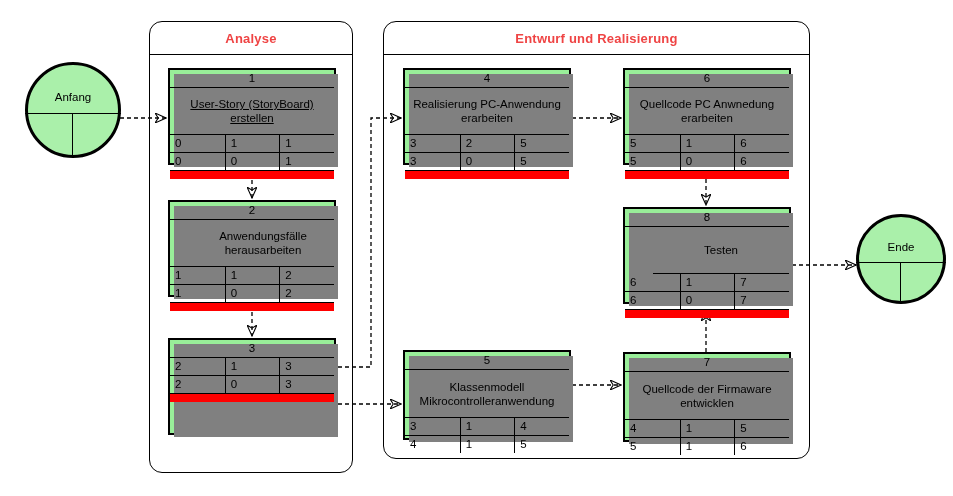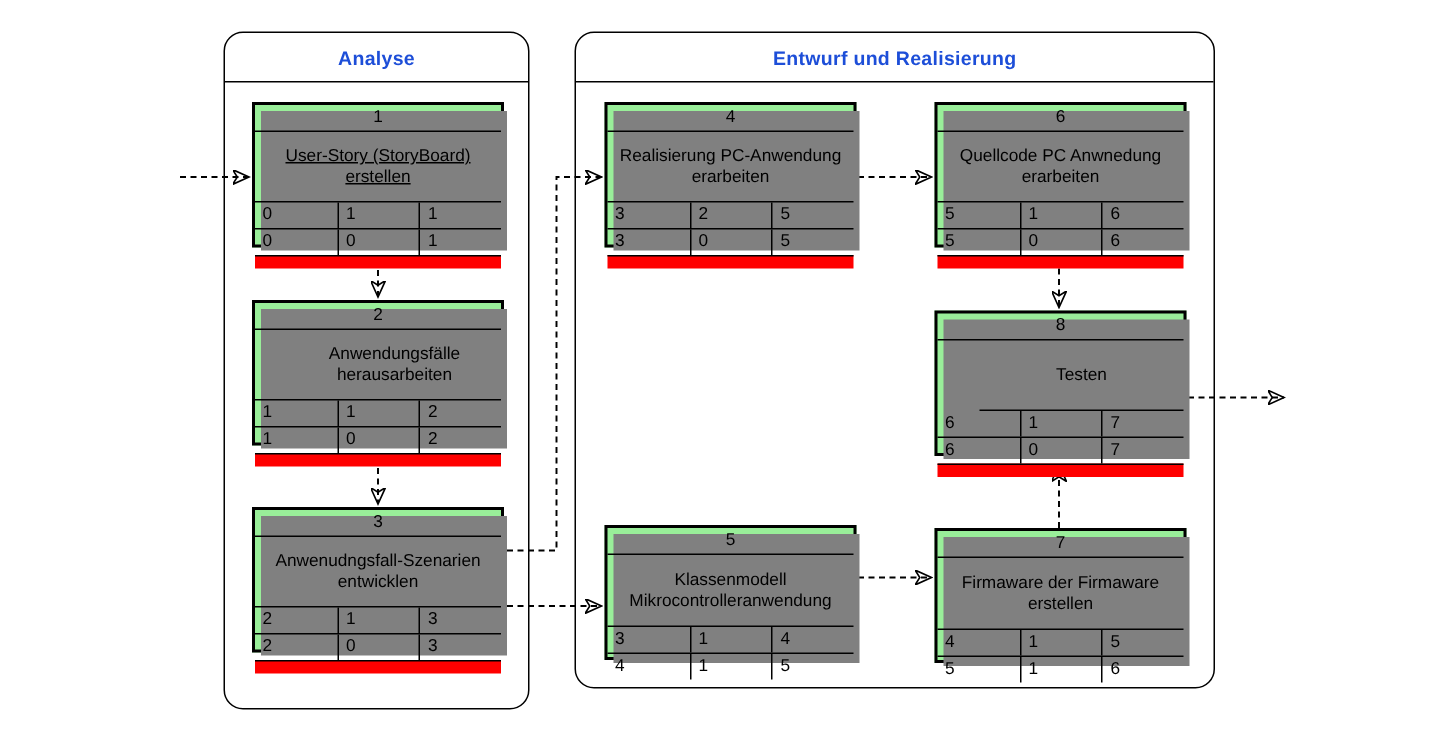--- a/index.html
+++ b/index.html
@@ -16,21 +16,21 @@
     position:absolute;
     border:1.6px solid #000;
     border-radius:13px;
     background:#ffffff;
     box-sizing:border-box;
   }
   .lane-header{
     position:absolute;left:0;right:0;top:0;height:32px;
     border-bottom:1.6px solid #000;
     display:flex;align-items:center;justify-content:center;
-    font-size:13px;font-weight:bold;color:#1d4ed8;
+    font-size:13px;font-weight:bold;color:#ef4444;
     letter-spacing:.2px;
   }
 
   
   .node{
     position:absolute;
     box-sizing:border-box;
     background:#99ee99;
     border:2.2px solid #000;
     font-size:11.5px;
@@ -127,21 +127,31 @@
       <path d="M572,385 L621,385"></path>
 
       <path d="M706,172 L706,205"></path>
 
       <path d="M706,352 L706,310"></path>
 
       <path d="M792,265 L856,265"></path>
     </g>
   </svg>
 
-
+  <div class="circle" style="left:25px;top:62px;width:96px;height:96px;">
+    <div class="circle-label" style="top:26px;">Anfang</div>
+    <div class="circle-hline" style="top:48px;"></div>
+    <div class="circle-vline" style="left:44px;top:48px;height:44px;"></div>
+  </div>
+
+  <div class="circle" style="left:856px;top:214px;width:90px;height:90px;">
+    <div class="circle-label" style="top:24px;">Ende</div>
+    <div class="circle-hline" style="top:45px;"></div>
+    <div class="circle-vline" style="left:41px;top:45px;height:41px;"></div>
+  </div>
 
   <div class="node" style="left:168px;top:68px;width:168px;height:97px;">
     <div class="n-id">1</div>
     <div class="n-title" style="height:47px;text-decoration:underline;">User-Story (StoryBoard) erstellen</div>
     <div class="n-row first">
       <div class="n-cell">0</div>
       <div class="n-cell">1</div>
       <div class="n-cell">1</div>
     </div>
     <div class="n-row">
@@ -163,21 +173,20 @@
     <div class="n-row">
       <div class="n-cell">1</div>
       <div class="n-cell">0</div>
       <div class="n-cell">2</div>
     </div>
     <div class="n-bar"></div>
   </div>
 
   <div class="node" style="left:168px;top:338px;width:168px;height:97px;">
     <div class="n-id">3</div>
-    <div class="n-title" style="height:47px;">Anwenudngsfall-Szenarien entwicklen</div>
     <div class="n-row first">
       <div class="n-cell">2</div>
       <div class="n-cell">1</div>
       <div class="n-cell">3</div>
     </div>
     <div class="n-row">
       <div class="n-cell">2</div>
       <div class="n-cell">0</div>
       <div class="n-cell">3</div>
     </div>
@@ -227,21 +236,21 @@
     <div class="n-row">
       <div class="n-cell">5</div>
       <div class="n-cell">0</div>
       <div class="n-cell">6</div>
     </div>
     <div class="n-bar"></div>
   </div>
 
   <div class="node" style="left:623px;top:352px;width:168px;height:90px;">
     <div class="n-id">7</div>
-    <div class="n-title" style="height:48px;">Firmaware der Firmaware erstellen</div>
+    <div class="n-title" style="height:48px;">Quellcode der Firmaware entwicklen</div>
     <div class="n-row first">
       <div class="n-cell">4</div>
       <div class="n-cell">1</div>
       <div class="n-cell">5</div>
     </div>
     <div class="n-row">
       <div class="n-cell">5</div>
       <div class="n-cell">1</div>
       <div class="n-cell">6</div>
     </div>

